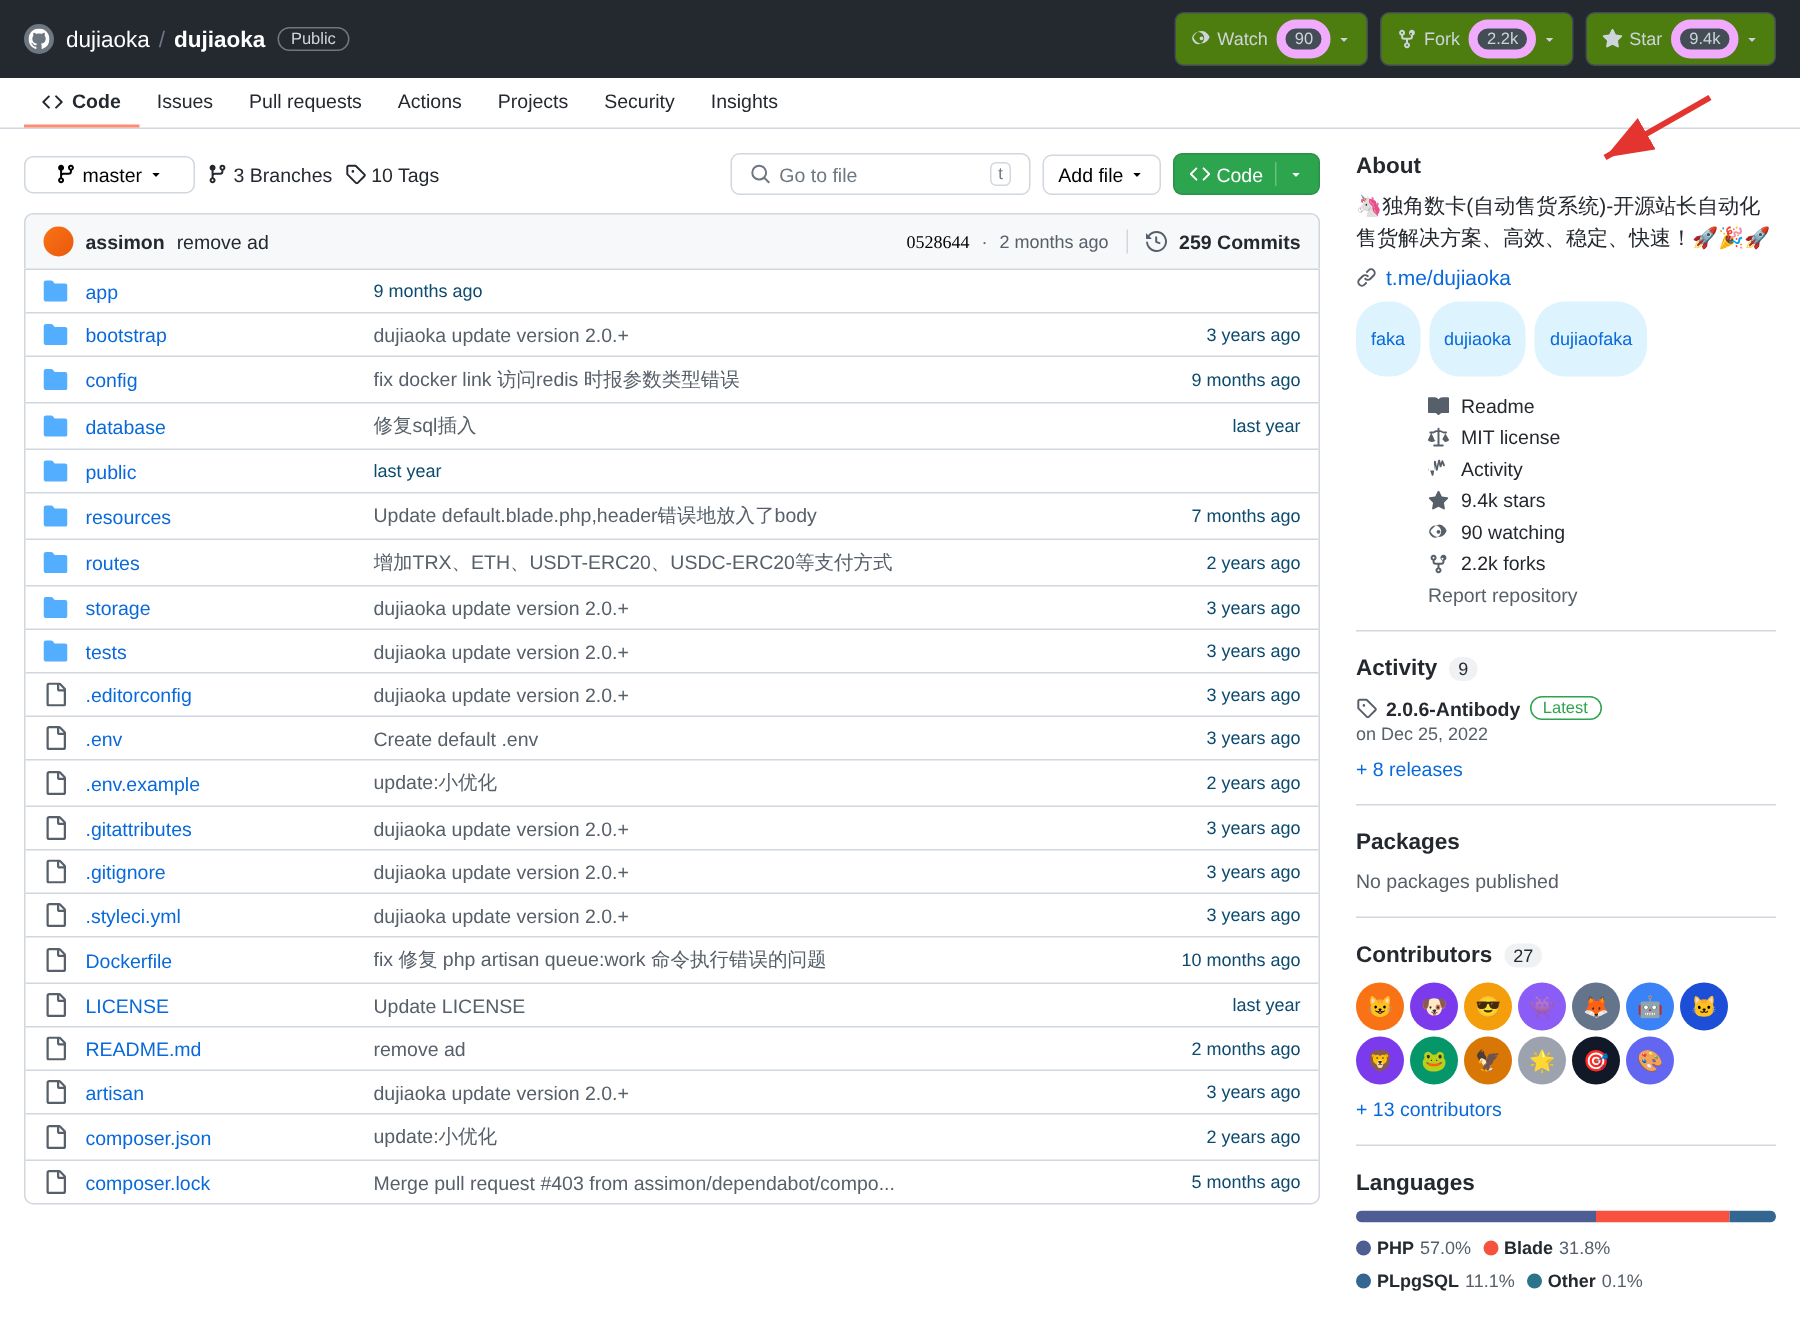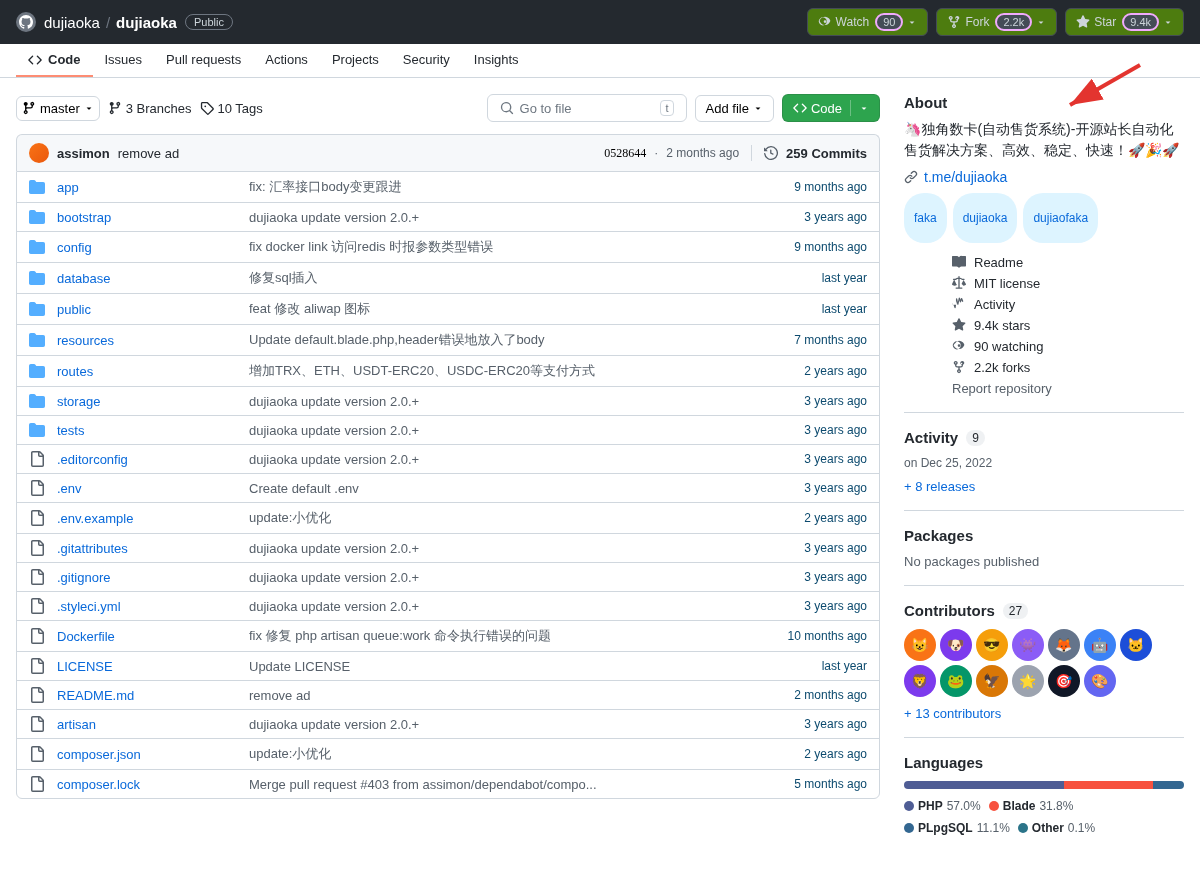--- a/index.html
+++ b/index.html
@@ -9,36 +9,36 @@
     .header { background: #24292f; color: #fff; padding: 8px 16px; display: flex; align-items: center; justify-content: space-between; }
     .header-left { display: flex; align-items: center; gap: 8px; }
     .avatar-sm { width: 20px; height: 20px; border-radius: 50%; background: #6e7681; display: inline-flex; align-items: center; justify-content: center; }
     .repo-title { color: #fff; font-size: 15px; display: flex; align-items: center; gap: 6px; }
     .repo-title .owner { color: #fff; font-weight: 400; }
     .repo-title .sep { color: #6e7681; }
     .repo-title .name { color: #fff; font-weight: 600; }
     .badge-public { border: 1px solid #6e7681; border-radius: 20px; padding: 1px 8px; font-size: 11px; color: #cdd5da; }
     .header-actions { display: flex; align-items: center; gap: 8px; }
     .action-btn { display: flex; align-items: center; gap: 4px; background: #4d7c0f; border: 1px solid #444c56; border-radius: 6px; color: #cdd5da; padding: 4px 10px; font-size: 12px; cursor: pointer; }
-    .action-btn .count { background: #444c56; border: 2px solid #f0abfc; border-radius: 20px; padding: 1px 6px; font-size: 11px; margin-left: 2px; }
+    .action-btn .count { background: #444c56; border: 6px solid #f0abfc; border-radius: 20px; padding: 1px 6px; font-size: 11px; margin-left: 2px; }
 
     
     .repo-nav { border-bottom: 1px solid #d0d7de; padding: 0 16px; display: flex; gap: 0; background: #fff; }
     .repo-nav-item { padding: 8px 12px; font-size: 13px; color: #24292f; cursor: pointer; border-bottom: 2px solid transparent; display: flex; align-items: center; gap: 6px; }
     .repo-nav-item.active { border-bottom-color: #fd8c73; font-weight: 600; }
 
     
     .main { display: flex; padding: 16px; gap: 24px; max-width: 1200px; }
     .main-left { flex: 1; min-width: 0; }
     .main-right { width: 280px; flex-shrink: 0; }
 
     
     .branch-bar { display: flex; align-items: center; justify-content: space-between; margin-bottom: 12px; gap: 8px; }
     .branch-bar-left { display: flex; align-items: center; gap: 8px; }
-    .branch-btn { display: flex; align-items: center; gap: 4px; border: 1px solid #d0d7de; border-radius: 6px; padding: 4px 5px; font-size: 13px; cursor: pointer; background: #fff; }
+    .branch-btn { display: flex; align-items: center; gap: 4px; border: 1px solid #d0d7de; border-radius: 6px; padding: 4px 20px; font-size: 13px; cursor: pointer; background: #fff; }
     .branch-bar-right { display: flex; align-items: center; gap: 8px; }
     .search-btn { display: flex; align-items: center; gap: 6px; border: 1px solid #d0d7de; border-radius: 6px; padding: 5px 12px; font-size: 13px; color: #6e7781; background: #fff; cursor: pointer; flex: 1; min-width: 200px; justify-content: space-between; }
     .add-file-btn { display: flex; align-items: center; gap: 4px; border: 1px solid #d0d7de; border-radius: 6px; padding: 5px 10px; font-size: 13px; cursor: pointer; background: #fff; }
     .code-btn { display: flex; align-items: center; gap: 4px; background: #2da44e; color: #fff; border: 1px solid rgba(31,35,40,0.15); border-radius: 6px; padding: 5px 10px; font-size: 13px; cursor: pointer; }
     .code-btn .sep { width: 1px; height: 16px; background: rgba(255,255,255,0.3); margin: 0 4px; }
 
     
     .commit-bar { background: #f6f8fa; border: 1px solid #d0d7de; border-bottom: none; border-radius: 6px 6px 0 0; padding: 8px 12px; display: flex; align-items: center; justify-content: space-between; }
     .commit-info { display: flex; align-items: center; gap: 8px; }
     .commit-avatar { width: 20px; height: 20px; border-radius: 50%; background: #6e7681; }
@@ -57,21 +57,21 @@
     .file-msg { flex: 1; font-size: 13px; color: #57606a; overflow: hidden; text-overflow: ellipsis; white-space: nowrap; }
     .file-time { font-size: 12px; color: #0c4a6e; white-space: nowrap; }
 
     
     .about-section { margin-bottom: 3px; }
     .about-title { font-size: 15px; font-weight: 600; margin-bottom: 8px; }
     .about-desc { font-size: 14px; color: #24292f; line-height: 1.5; margin-bottom: 8px; }
     .about-link { color: #0969da; font-size: 14px; display: flex; align-items: center; gap: 6px; margin-bottom: 8px; }
     .tags-row { display: flex; gap: 6px; flex-wrap: wrap; margin-bottom: 12px; }
     .tag { background: #ddf4ff; color: #0969da; border-radius: 20px; padding: 18px 10px; font-size: 12px; cursor: pointer; }
-    .meta-row { display: flex; align-items: flex-start; gap: 8px; margin-bottom: 6px; font-size: 13px; color: #24292f; padding-left: 48px; }
+    .meta-row { display: flex; align-items: flex-end; gap: 8px; margin-bottom: 6px; font-size: 13px; color: #24292f; padding-left: 48px; }
     .divider { border: none; border-top: 1px solid #d0d7de; margin: 16px 0; }
     
     .section-title { font-size: 15px; font-weight: 600; margin-bottom: 10px; display: flex; align-items: center; gap: 8px; }
     .section-count { font-size: 12px; font-weight: 400; background: #afb8c133; border-radius: 20px; padding: 1px 6px; }
     
     .release-item { margin-bottom: 8px; }
     .release-tag { display: flex; align-items: center; gap: 6px; font-size: 13px; }
     .release-label { color: #24292f; font-weight: 600; }
     .latest-badge { border: 1px solid #2da44e; color: #2da44e; border-radius: 20px; padding: 1px 8px; font-size: 11px; }
     .release-date { font-size: 12px; color: #57606a; margin-top: 2px; }
@@ -253,21 +253,20 @@
       </div>
 
       <div class="file-table" id="file-table-container">
       <div class="file-row">
     <span class="file-icon icon-folder">
       <svg width="16" height="16" viewBox="0 0 16 16" fill="#54aeff">
                 <path d="M1.75 1A1.75 1.75 0 000 2.75v10.5C0 14.216.784 15 1.75 15h12.5A1.75 1.75 0 0016 13.25v-8.5A1.75 1.75 0 0014.25 3H7.5a.25.25 0 01-.2-.1l-.9-1.2C6.07 1.26 5.55 1 5 1H1.75z"></path>
               </svg>
     </span>
     <span class="file-name">app</span>
-    <span class="file-msg">fix: 汇率接口body变更跟进</span>
     <span class="file-time">9 months ago</span>
   </div>
           <div class="file-row">
     <span class="file-icon icon-folder">
       <svg width="16" height="16" viewBox="0 0 16 16" fill="#54aeff">
                 <path d="M1.75 1A1.75 1.75 0 000 2.75v10.5C0 14.216.784 15 1.75 15h12.5A1.75 1.75 0 0016 13.25v-8.5A1.75 1.75 0 0014.25 3H7.5a.25.25 0 01-.2-.1l-.9-1.2C6.07 1.26 5.55 1 5 1H1.75z"></path>
               </svg>
     </span>
     <span class="file-name">bootstrap</span>
     <span class="file-msg">dujiaoka update version 2.0.+</span>
@@ -293,21 +292,20 @@
     <span class="file-msg">修复sql插入</span>
     <span class="file-time">last year</span>
   </div>
           <div class="file-row">
     <span class="file-icon icon-folder">
       <svg width="16" height="16" viewBox="0 0 16 16" fill="#54aeff">
                 <path d="M1.75 1A1.75 1.75 0 000 2.75v10.5C0 14.216.784 15 1.75 15h12.5A1.75 1.75 0 0016 13.25v-8.5A1.75 1.75 0 0014.25 3H7.5a.25.25 0 01-.2-.1l-.9-1.2C6.07 1.26 5.55 1 5 1H1.75z"></path>
               </svg>
     </span>
     <span class="file-name">public</span>
-    <span class="file-msg">feat 修改 aliwap 图标</span>
     <span class="file-time">last year</span>
   </div>
           <div class="file-row">
     <span class="file-icon icon-folder">
       <svg width="16" height="16" viewBox="0 0 16 16" fill="#54aeff">
                 <path d="M1.75 1A1.75 1.75 0 000 2.75v10.5C0 14.216.784 15 1.75 15h12.5A1.75 1.75 0 0016 13.25v-8.5A1.75 1.75 0 0014.25 3H7.5a.25.25 0 01-.2-.1l-.9-1.2C6.07 1.26 5.55 1 5 1H1.75z"></path>
               </svg>
     </span>
     <span class="file-name">resources</span>
     <span class="file-msg">Update default.blade.php,header错误地放入了body</span>
@@ -524,20 +522,27 @@
       </div>
 
       <hr class="divider">
 
       <div class="releases-section">
         <div class="section-title">
           <span>Activity</span>
           <span class="section-count">9</span>
         </div>
         <div class="release-item">
+          <div class="release-tag">
+            <svg width="14" height="14" viewBox="0 0 16 16" fill="#57606a">
+                <path d="M1 7.775V2.75C1 1.784 1.784 1 2.75 1h5.025c.464 0 .91.184 1.238.513l6.25 6.25a1.75 1.75 0 010 2.474l-5.026 5.026a1.75 1.75 0 01-2.474 0l-6.25-6.25A1.75 1.75 0 011 7.775zm1.5 0c0 .066.026.13.073.177l6.25 6.25a.25.25 0 00.354 0l5.025-5.025a.25.25 0 000-.354l-6.25-6.25a.25.25 0 00-.177-.073H2.75a.25.25 0 00-.25.25v5.025zM6 5a1 1 0 100 2 1 1 0 000-2z"></path>
+              </svg>
+            <span class="release-label">2.0.6-Antibody</span>
+            <span class="latest-badge">Latest</span>
+          </div>
           <div class="release-date">on Dec 25, 2022</div>
         </div>
         <a class="more-link">+ 8 releases</a>
       </div>
 
       <hr class="divider">
 
       <div class="packages-section">
         <div class="section-title">Packages</div>
         <p style="font-size:13px;color:#57606a">No packages published</p>

